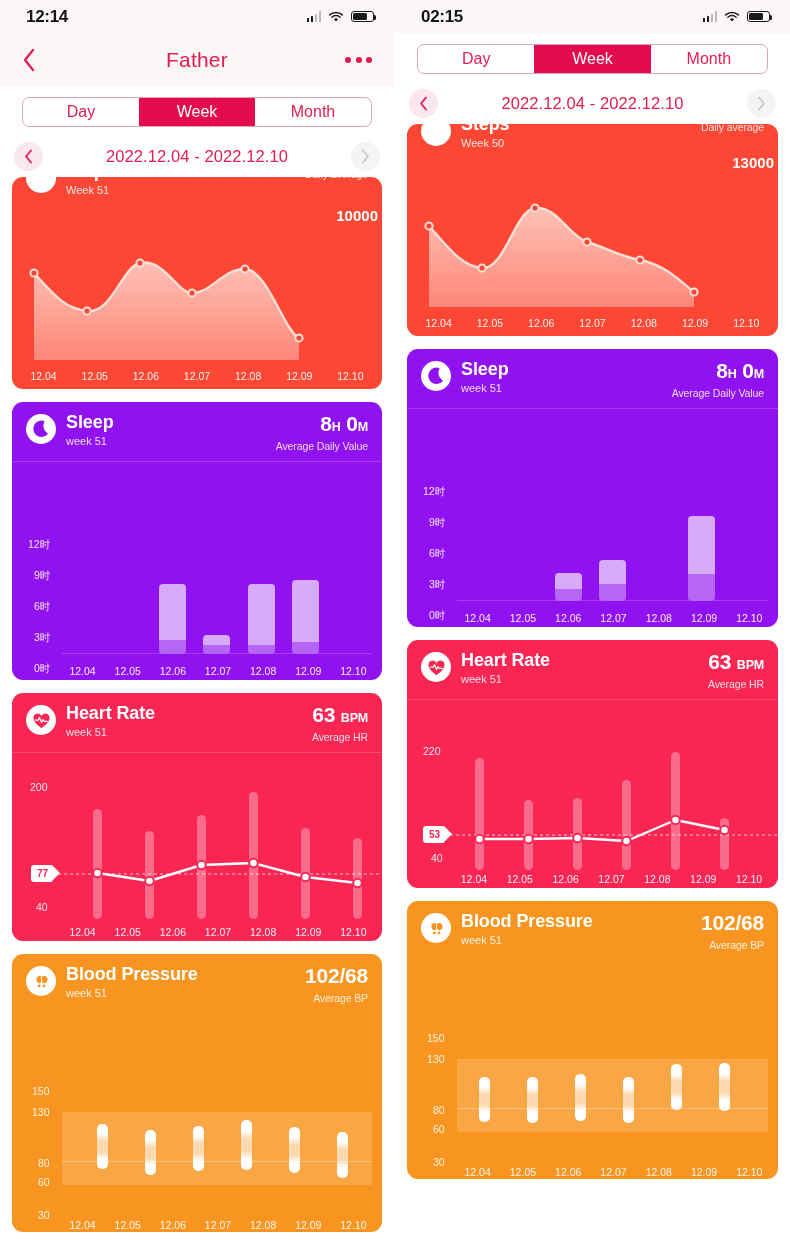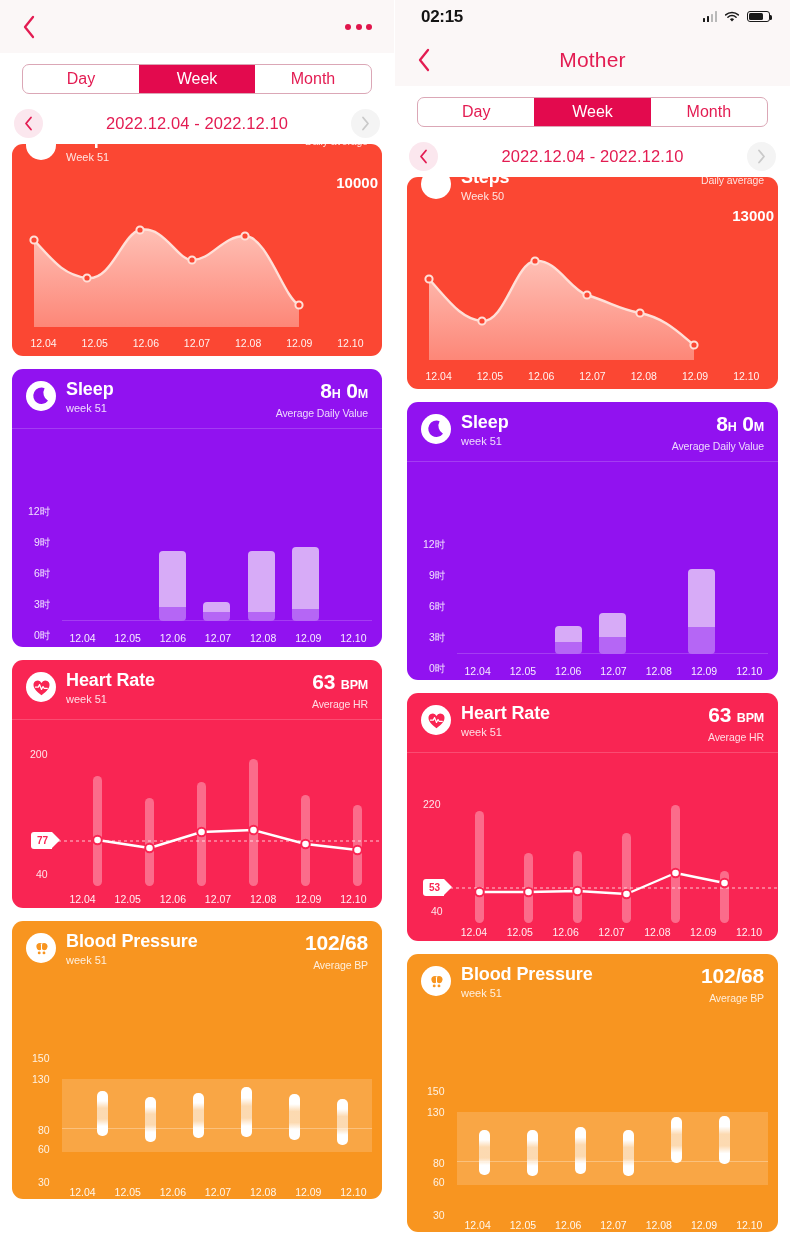--- a/index.html
+++ b/index.html
@@ -127,27 +127,47 @@
   .bpbar { position: absolute; width: 11px; border-radius: 5px;
            background: linear-gradient(to bottom,#ffffff 0%,#ffffff 22%,rgba(255,255,255,.58) 38%,rgba(255,255,255,.58) 62%,#ffffff 78%,#ffffff 100%); }
 </style>
 </head>
 <body>
 
 <div class="screens">
 
   <div class="panel left">
 
+    <div class="statusbar">
+      <div class="status-time">12:14</div>
+      <div class="status-icons">
+        <div class="sig">
+            <i></i>
+            <i></i>
+            <i></i>
+            <i></i>
+          </div>
+        <svg width="16" height="12" viewBox="0 0 16 12">
+          <path d="M8 10.6 5.9 8.3a3.1 3.1 0 0 1 4.2 0z" fill="#1a1a1a"></path>
+          <path d="M3.9 6.2a6 6 0 0 1 8.2 0" stroke="#1a1a1a" stroke-width="1.5" fill="none" stroke-linecap="round"></path>
+          <path d="M1.7 3.9a9.2 9.2 0 0 1 12.6 0" stroke="#1a1a1a" stroke-width="1.5" fill="none" stroke-linecap="round"></path>
+        </svg>
+        <div class="batt">
+            <i></i>
+          </div>
+      </div>
+    </div>
 
     <div class="navbar">
       <div class="nav-back">
         <svg width="14" height="24" viewBox="0 0 14 24">
           <path d="M11 2 3 12l8 10" stroke="#e31c52" stroke-width="2.3" fill="none" stroke-linecap="round" stroke-linejoin="round"></path>
         </svg>
       </div>
+      <div class="nav-title">Father</div>
       <div class="nav-more">
         <i></i>
           <i></i>
           <i></i>
       </div>
     </div>
 
     <div class="seg-wrap">
       <div class="seg">
         <div>Day</div>
@@ -402,28 +422,20 @@
           <path d="M8 10.6 5.9 8.3a3.1 3.1 0 0 1 4.2 0z" fill="#1a1a1a"></path>
           <path d="M3.9 6.2a6 6 0 0 1 8.2 0" stroke="#1a1a1a" stroke-width="1.5" fill="none" stroke-linecap="round"></path>
           <path d="M1.7 3.9a9.2 9.2 0 0 1 12.6 0" stroke="#1a1a1a" stroke-width="1.5" fill="none" stroke-linecap="round"></path>
         </svg>
         <div class="batt">
             <i></i>
           </div>
       </div>
     </div>
 
-    <div class="navbar">
-      <div class="nav-back">
-        <svg width="14" height="24" viewBox="0 0 14 24">
-          <path d="M11 2 3 12l8 10" stroke="#e31c52" stroke-width="2.3" fill="none" stroke-linecap="round" stroke-linejoin="round"></path>
-        </svg>
-      </div>
-      <div class="nav-title">Mother</div>
-    </div>
 
     <div class="seg-wrap">
       <div class="seg">
         <div>Day</div>
         <div class="on">Week</div>
         <div>Month</div>
       </div>
     </div>
 
     <div class="daterow">

